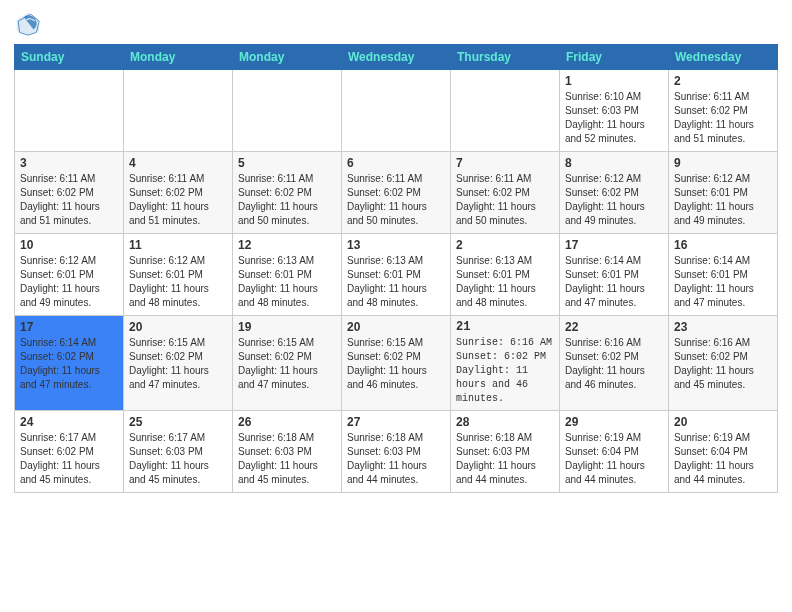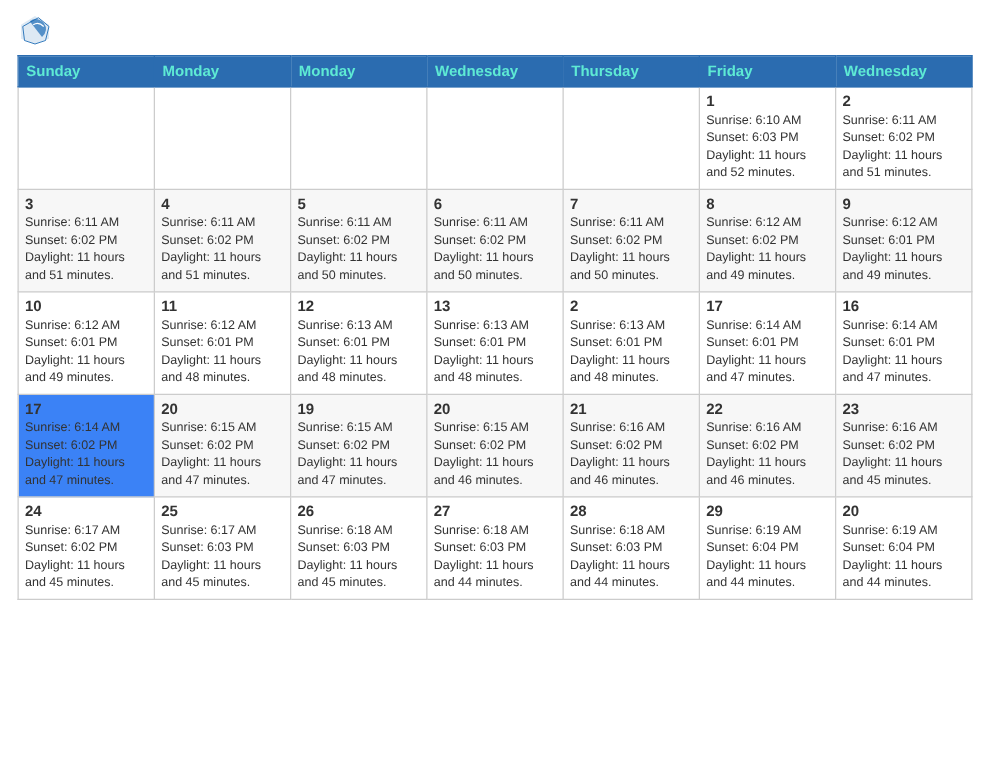--- a/index.html
+++ b/index.html
@@ -201,21 +201,21 @@
 Daylight: 11 hours and 47 minutes.</span></td>
           <td style="background: rgb(247, 247, 247);"><span class="day-num">20</span><span class="day-info" style="white-space: pre-line;">Sunrise: 6:15 AM
 Sunset: 6:02 PM
 Daylight: 11 hours and 47 minutes.</span></td>
           <td style="background: rgb(247, 247, 247);"><span class="day-num">19</span><span class="day-info" style="white-space: pre-line;">Sunrise: 6:15 AM
 Sunset: 6:02 PM
 Daylight: 11 hours and 47 minutes.</span></td>
           <td style="background: rgb(247, 247, 247);"><span class="day-num">20</span><span class="day-info" style="white-space: pre-line;">Sunrise: 6:15 AM
 Sunset: 6:02 PM
 Daylight: 11 hours and 46 minutes.</span></td>
-          <td style="background: rgb(247, 247, 247);"><span class="day-num">21</span><span class="day-info" style="white-space: pre-line;">Sunrise: 6:16 AM
+          <td style="background: rgb(247, 247, 247); font-family: Liberation Mono, monospace;"><span class="day-num">21</span><span class="day-info" style="white-space: pre-line;">Sunrise: 6:16 AM
 Sunset: 6:02 PM
 Daylight: 11 hours and 46 minutes.</span></td>
           <td style="background: rgb(247, 247, 247);"><span class="day-num">22</span><span class="day-info" style="white-space: pre-line;">Sunrise: 6:16 AM
 Sunset: 6:02 PM
 Daylight: 11 hours and 46 minutes.</span></td>
           <td style="background: rgb(247, 247, 247);"><span class="day-num">23</span><span class="day-info" style="white-space: pre-line;">Sunrise: 6:16 AM
 Sunset: 6:02 PM
 Daylight: 11 hours and 45 minutes.</span></td>
         </tr>
         <tr>

